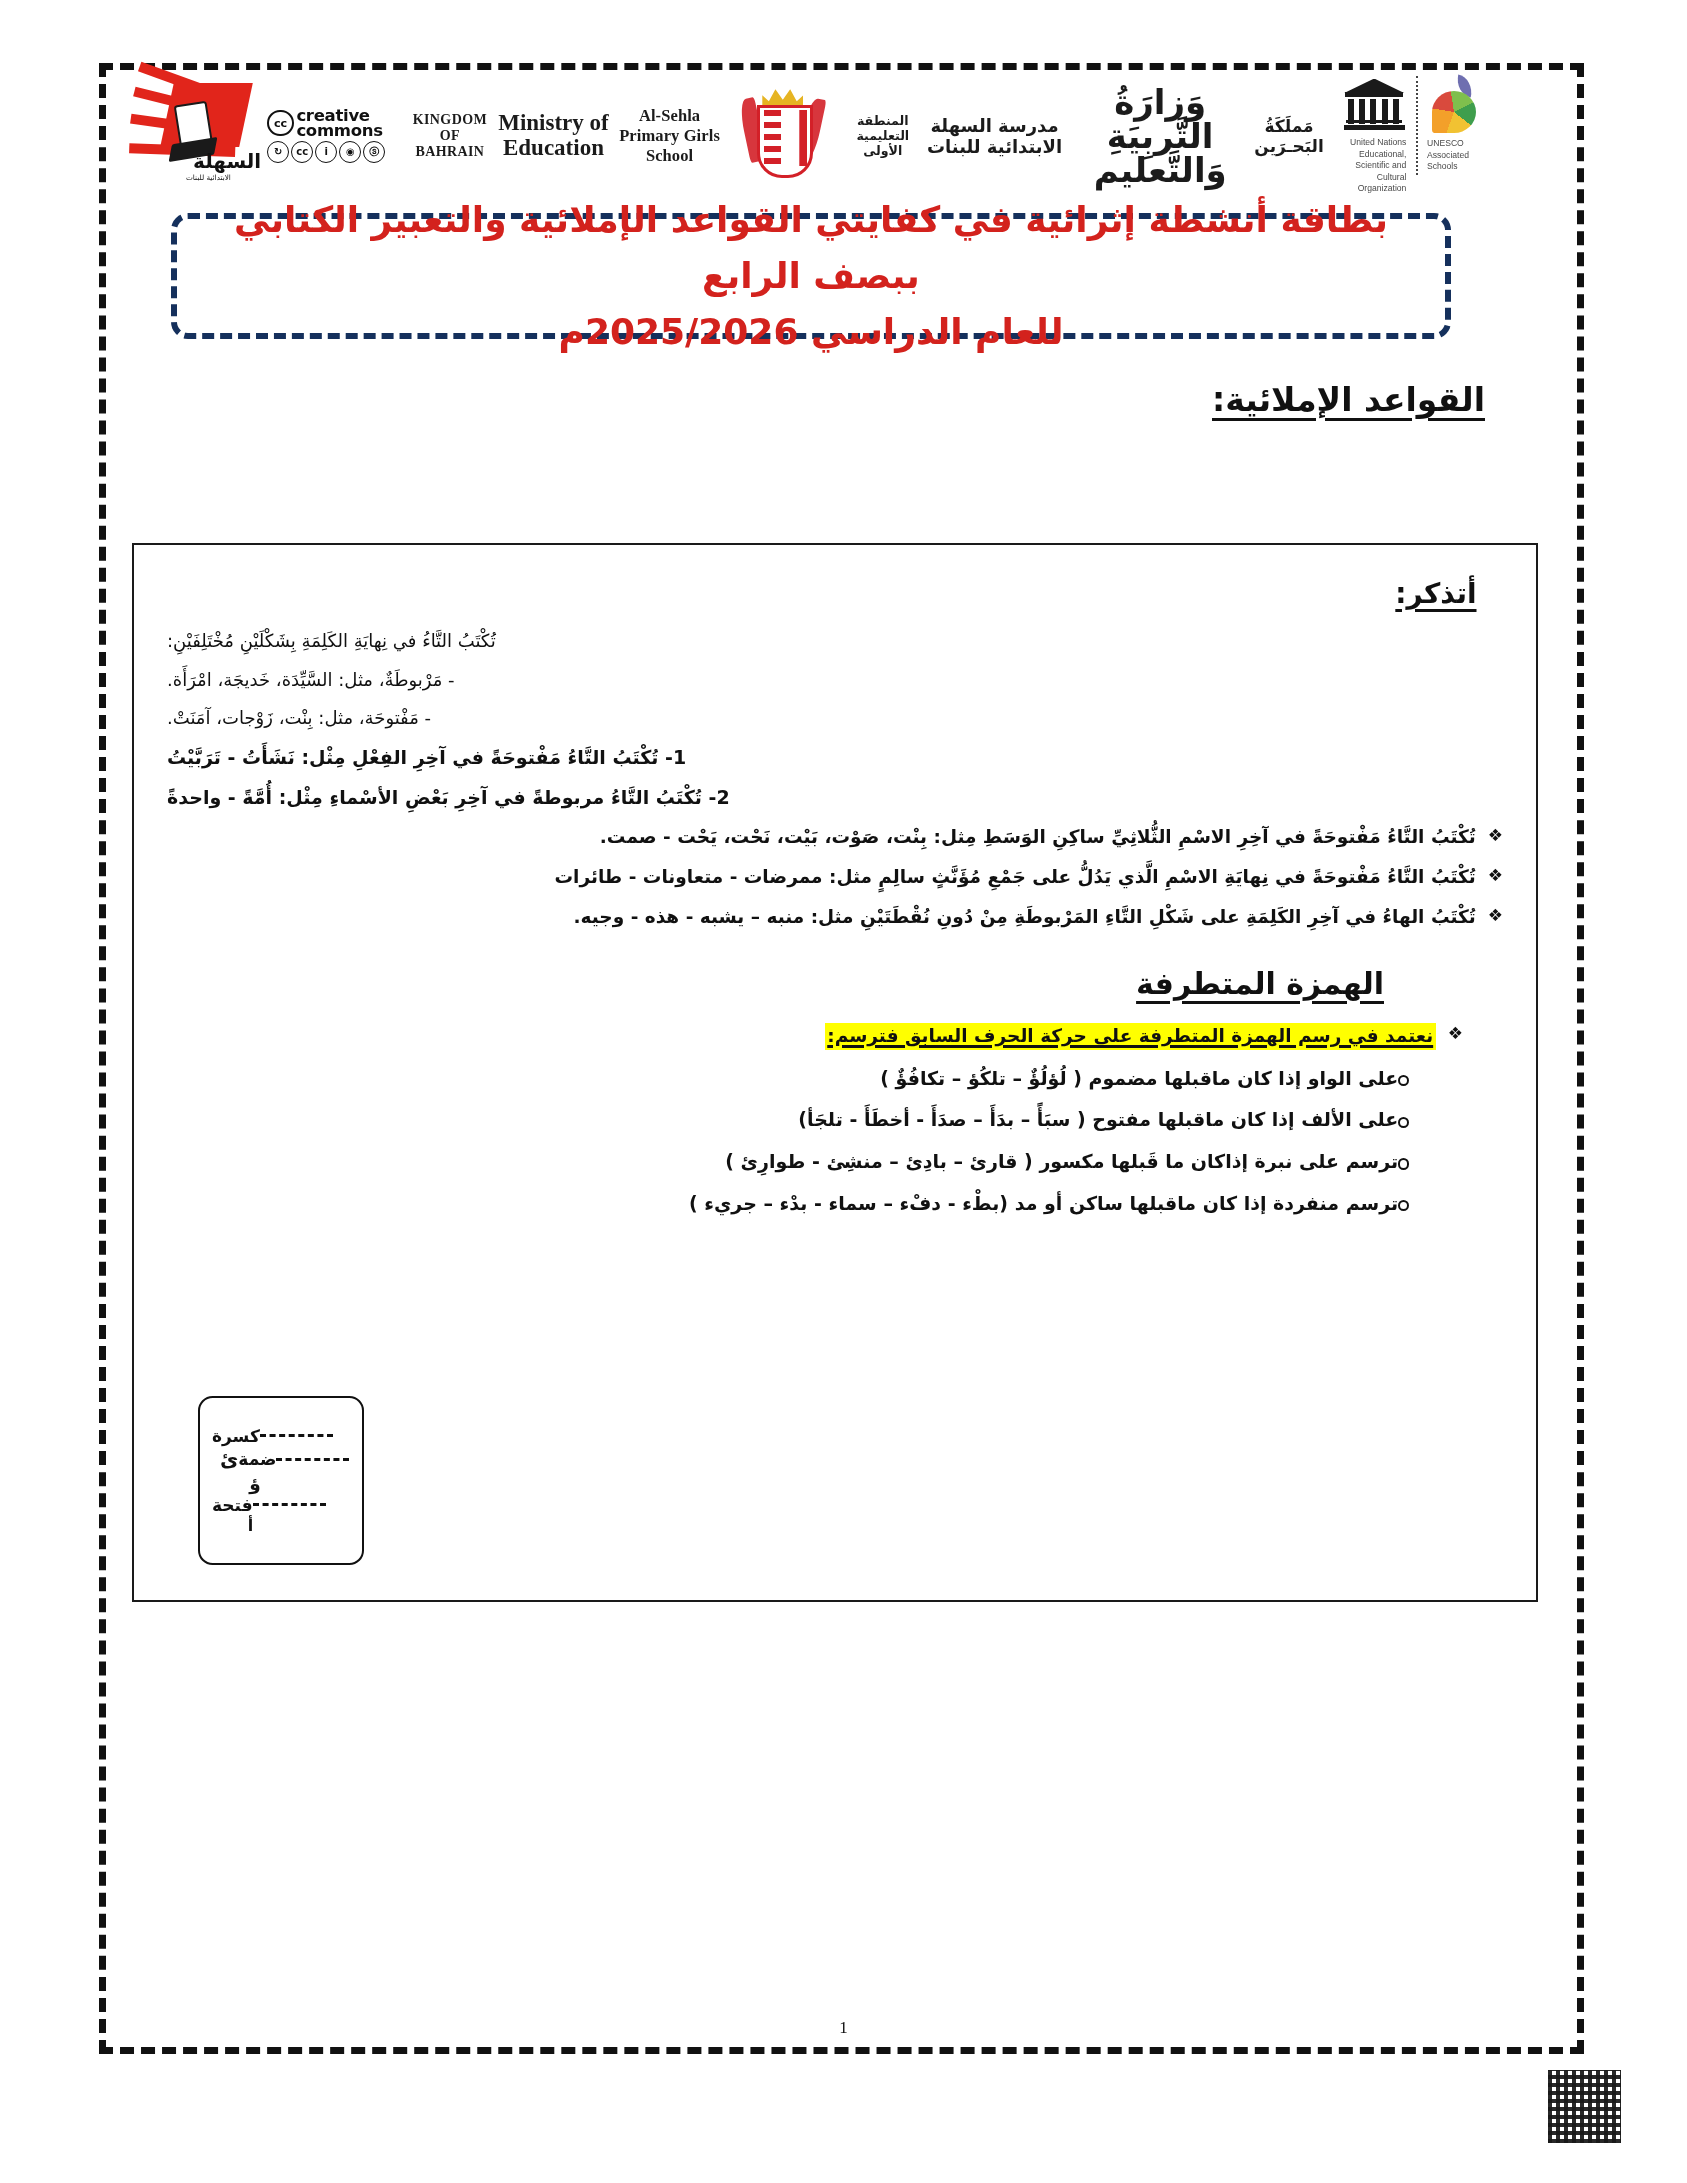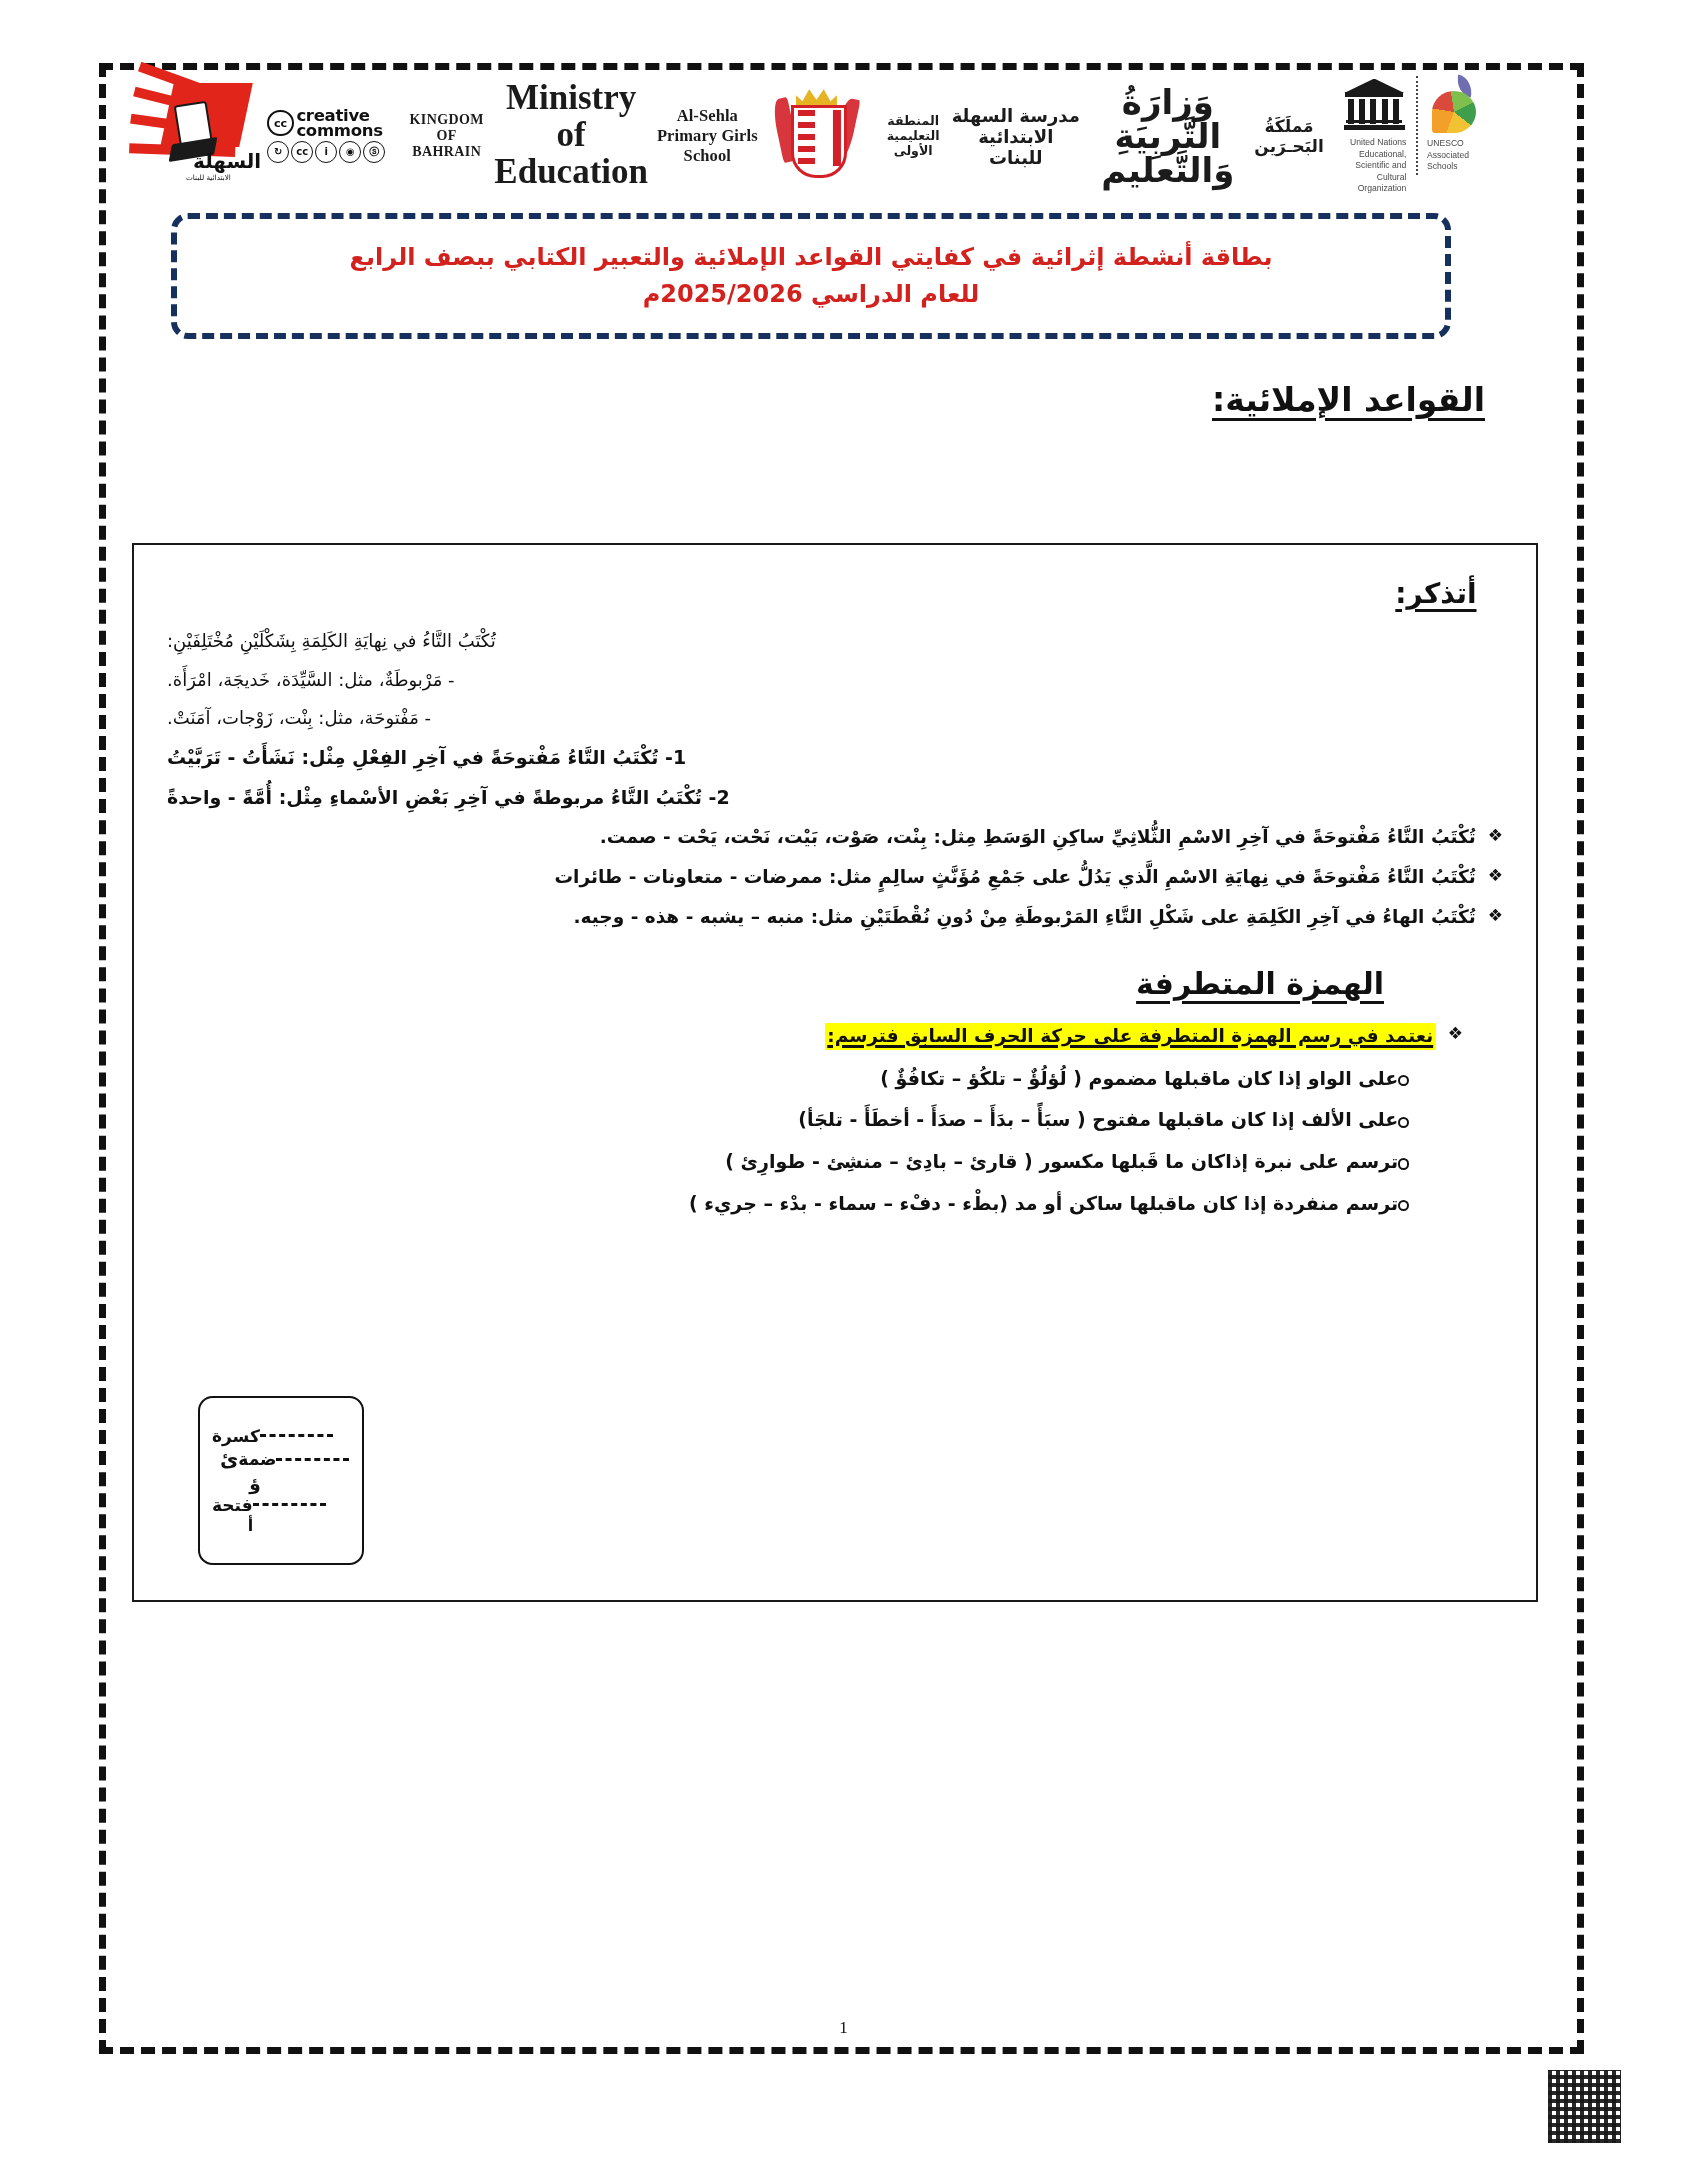--- a/index.html
+++ b/index.html
@@ -108,21 +108,21 @@
   .cc-icons .cc-badge { width: 20px; height: 20px; font-size: 10px; border-width: 1.7px; margin-right: 2px;}
 
   
   .min-en {
     margin-left: 17px;
     text-align: center;
     font-family: "Liberation Serif", serif;
     color: #1b1b1b;
   }
   .min-en .kob { font-size: 14px; font-weight: bold; letter-spacing: 0.4px; }
-  .min-en .moe { font-size: 35px; font-weight: bold; line-height: 1.05; }
+  .min-en .moe { font-size: 23px; font-weight: bold; line-height: 1.05; }
   .min-en .school { font-size: 16.5px; font-weight: bold; letter-spacing: 0.1px;}
 
   
   .emblem { position: relative; width: 79px; height: 99px; margin: 0 14.6px; }
   .emblem .shield {
     position: absolute; left: 14.6px; top: 18.5px;
     width: 50px; height: 67px;
     background: #ffffff;
     border: 3.3px solid #d32028;
     border-radius: 0 0 25px 25px;
@@ -221,21 +221,21 @@
     box-sizing: border-box;
     display: flex;
     flex-direction: column;
     align-items: center;
     justify-content: center;
     background: #ffffff;
   }
   .title-line {
     color: #d3221d;
     font-weight: bold;
-    font-size: 24px;
+    font-size: 36px;
     line-height: 1.55;
     text-align: center;
     font-family: "DejaVu Sans", sans-serif;
     letter-spacing: -0.3px;
   }
 
   
   .section-heading {
     position: absolute;
     right: 202px;

